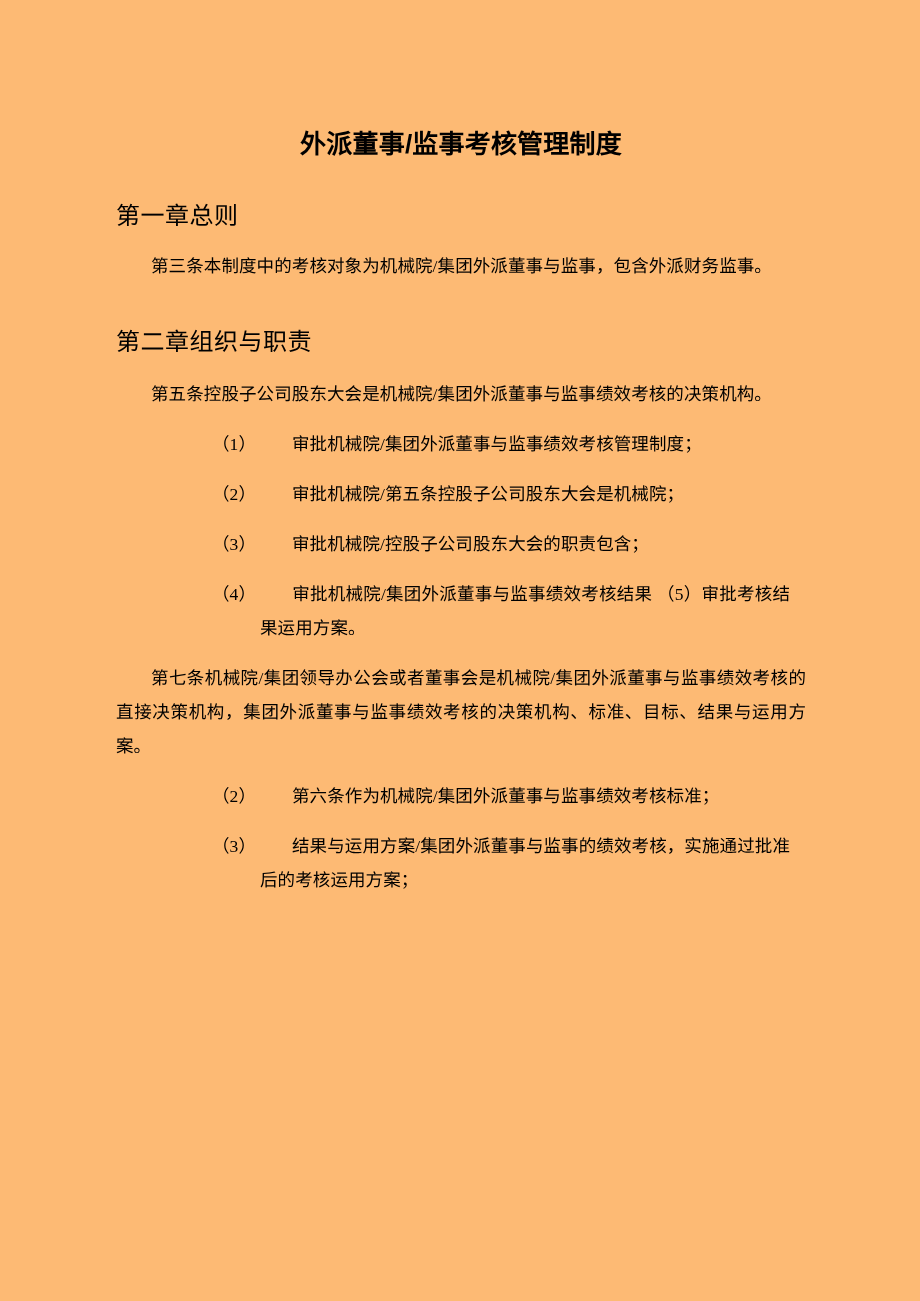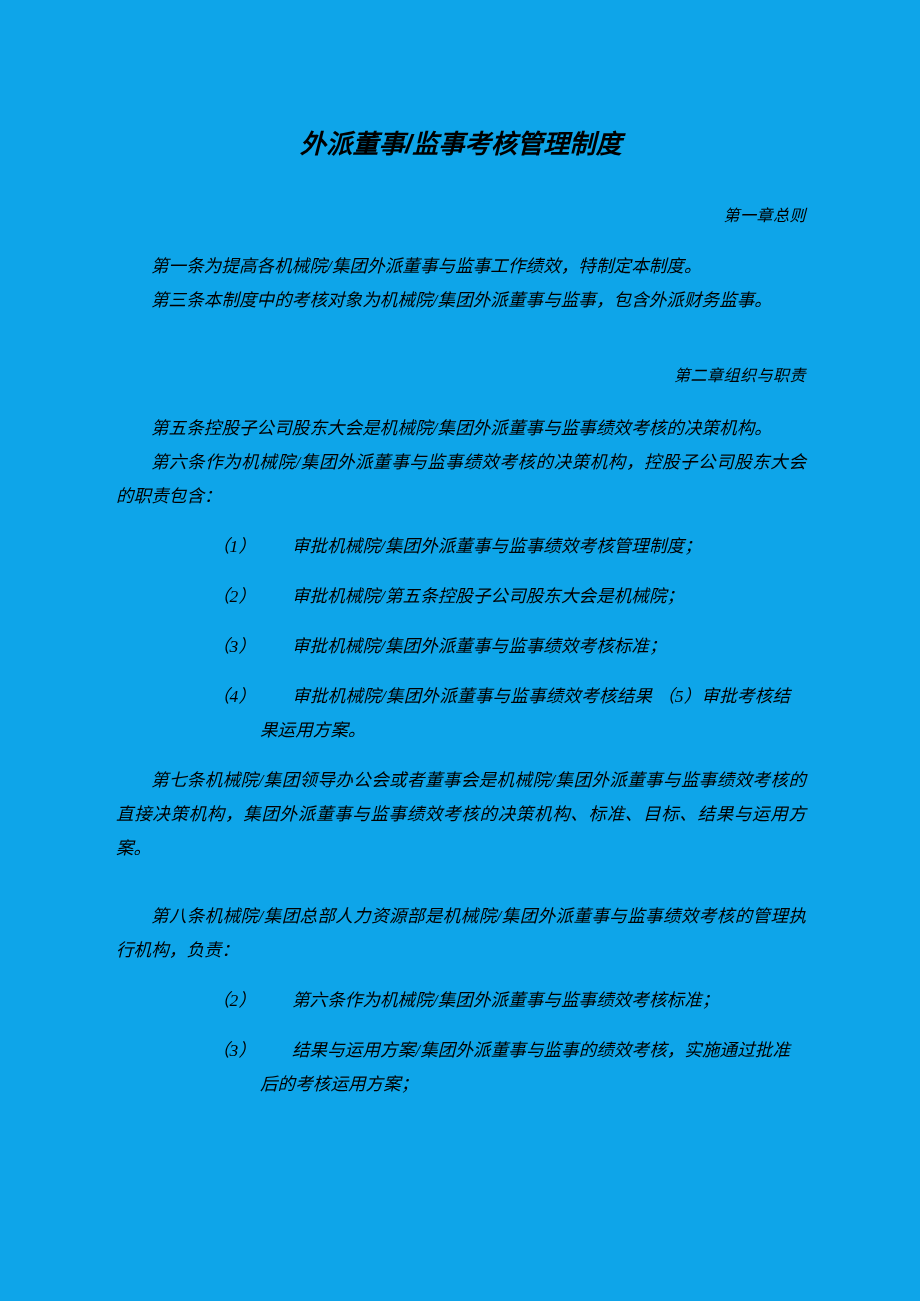--- a/index.html
+++ b/index.html
@@ -12,23 +12,22 @@
     width: 920px;
     height: 1301px;
     position: relative;
     font-family: "Liberation Serif", "DejaVu Serif", serif;
     color: #000000;
     -webkit-font-smoothing: antialiased;
   }
   .page {
     position: absolute;
     inset: 0;
-    background: #0ea5e9;
+    background: #fdba74;
     overflow: hidden;
-    font-style: italic;
   }
   .content {
     position: absolute;
     left: 116px;
     top: 0;
     width: 690px;
   }
 
   
   .doc-title {
@@ -39,24 +38,24 @@
     font-weight: bold;
     font-size: 26px;
     line-height: 34px;
     letter-spacing: 0.2px;
     color: #000;
   }
 
   
   .chapter-heading {
     margin: 0;
-    text-align: right;
+    text-align: left;
     font-family: "Liberation Serif", "DejaVu Serif", serif;
     font-weight: normal;
-    font-size: 16px;
+    font-size: 24px;
     line-height: 34px;
     letter-spacing: 0.5px;
   }
   .chapter-1 { padding-top: 38px; padding-bottom: 16px; }
   .chapter-2 { padding-top: 42px; padding-bottom: 18px; }
 
   
   .para {
     margin: 0;
     font-size: 17.5px;
@@ -97,50 +96,47 @@
 </head>
 <body>
 
 <div class="page">
   <div class="content">
 
     <h1 class="doc-title">外派董事/监事考核管理制度</h1>
 
     <h2 class="chapter-heading chapter-1">第一章总则</h2>
 
-    <p class="para">第一条为提高各机械院/集团外派董事与监事工作绩效，特制定本制度。</p>
 
 
     <p class="para">第三条本制度中的考核对象为机械院/集团外派董事与监事，包含外派财务监事。</p>
 
 
     <h2 class="chapter-heading chapter-2">第二章组织与职责</h2>
 
     <p class="para">第五条控股子公司股东大会是机械院/集团外派董事与监事绩效考核的决策机构。</p>
 
-    <p class="para">第六条作为机械院/集团外派董事与监事绩效考核的决策机构，控股子公司股东大会的职责包含：</p>
 
     <ul class="item-list">
       <li class="item">
         <span class="marker">（1）</span><span class="item-text">审批机械院/集团外派董事与监事绩效考核管理制度；</span>
       </li>
       <li class="item">
         <span class="marker">（2）</span><span class="item-text">审批机械院/第五条控股子公司股东大会是机械院；</span>
       </li>
       <li class="item">
-        <span class="marker">（3）</span><span class="item-text">审批机械院/集团外派董事与监事绩效考核标准；</span>
+        <span class="marker">（3）</span><span class="item-text">审批机械院/控股子公司股东大会的职责包含；</span>
       </li>
       <li class="item">
         <span class="marker">（4）</span><span class="item-text">审批机械院/集团外派董事与监事绩效考核结果 （5）审批考核结果运用方案。</span>
       </li>
     </ul>
 
     <p class="para">第七条机械院/集团领导办公会或者董事会是机械院/集团外派董事与监事绩效考核的直接决策机构，集团外派董事与监事绩效考核的决策机构、标准、目标、结果与运用方案。</p>
 
-    <p class="para gap-before">第八条机械院/集团总部人力资源部是机械院/集团外派董事与监事绩效考核的管理执行机构，负责：</p>
 
     <ul class="item-list">
       <li class="item">
         <span class="marker">（2）</span><span class="item-text">第六条作为机械院/集团外派董事与监事绩效考核标准；</span>
       </li>
       <li class="item">
         <span class="marker">（3）</span><span class="item-text">结果与运用方案/集团外派董事与监事的绩效考核，实施通过批准后的考核运用方案；</span>
       </li>
     </ul>
 

